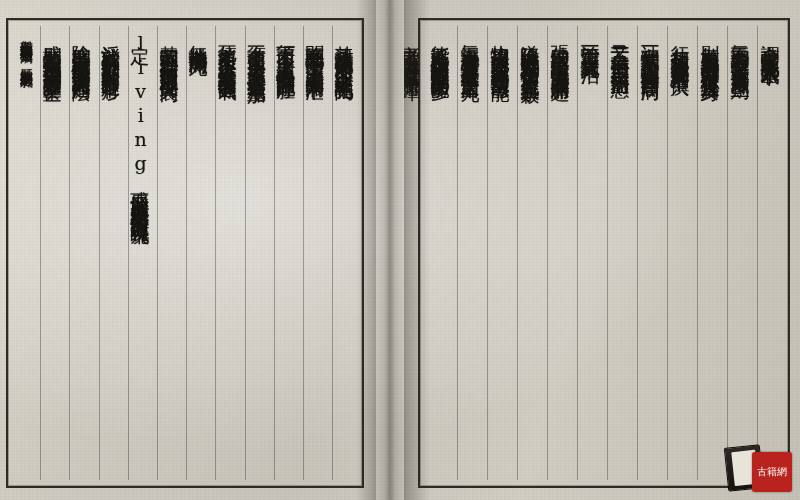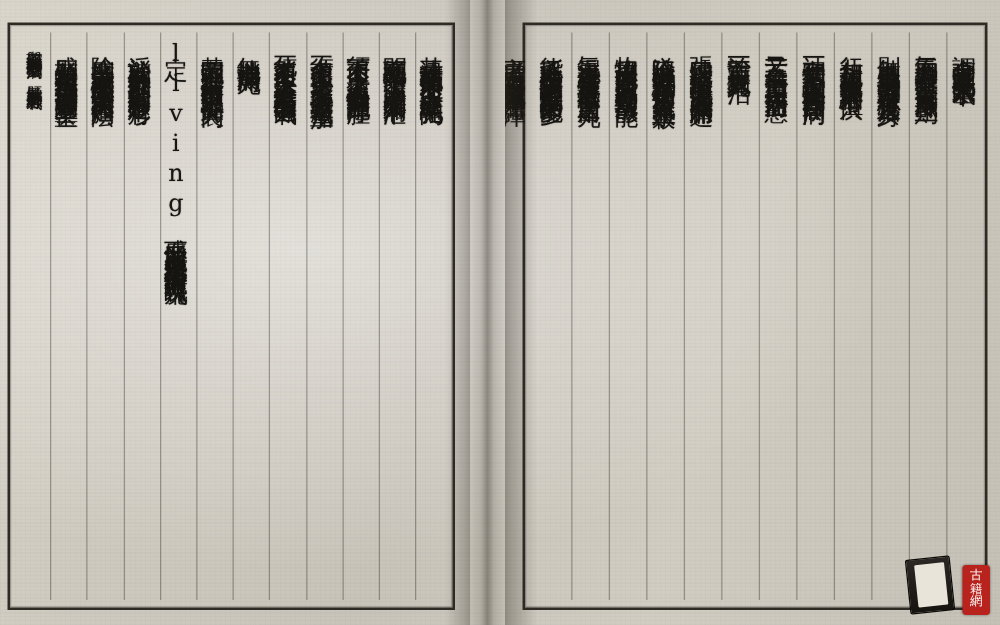--- a/index.html
+++ b/index.html
@@ -141,21 +141,21 @@
   .seal-book:before {
     content: "";
     position: absolute;
     left: 6px; top: 4px; right: 4px; bottom: 4px;
     background: #e8e4da;
     border-radius: 1px;
   }
   .seal-red {
     position: absolute;
     right: 0; bottom: 0;
-    width: 22px; height: 40px;
+    width: 40px; height: 40px;
     background: #b8241d;
     border-radius: 3px;
     color: #fff;
     font-size: 10px;
     line-height: 1.05;
     display: flex;
     align-items: center;
     justify-content: center;
     text-align: center;
     letter-spacing: 0px;

